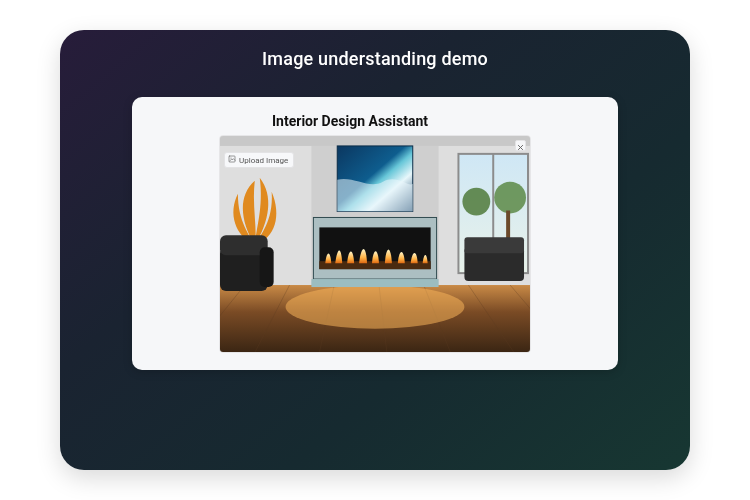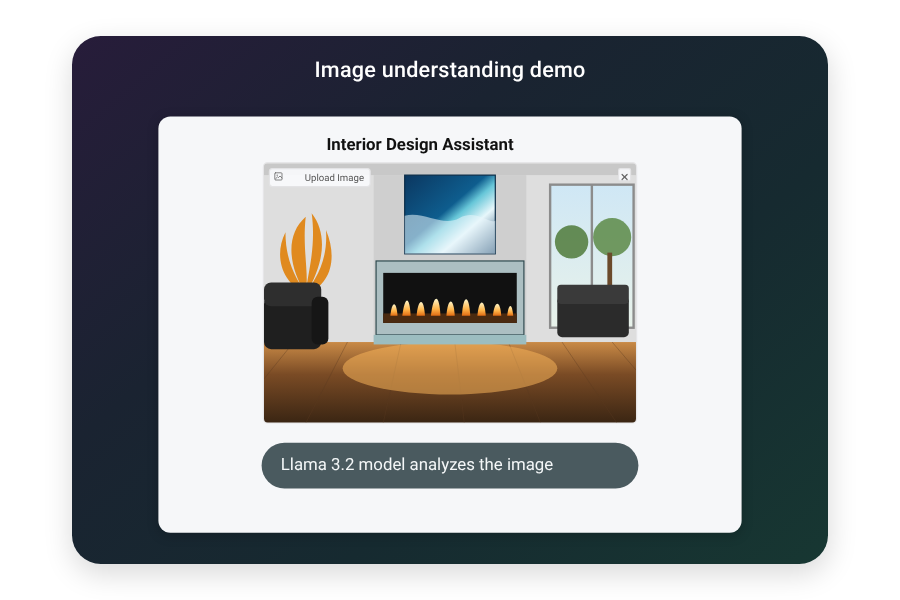--- a/index.html
+++ b/index.html
@@ -11,46 +11,46 @@
     background: linear-gradient(140deg, #271c3a 0%, #1a2331 35%, #162a30 65%, #173732 100%);
     box-shadow: 0 8px 24px rgba(0,0,0,0.15);
     display: flex; flex-direction: column; align-items: center;
     padding-top: 18px;
   }
   .outer-title {
     color: #ffffff; font-size: 18px; font-weight: 500; letter-spacing: 0.2px;
     margin-bottom: 28px;
   }
   .inner-card {
-    width: 486px; height: 347px;
+    width: 486px; height: 273px;
     background: #f6f7f9;
     border-radius: 10px;
     box-shadow: 0 2px 10px rgba(0,0,0,0.18);
     display: flex; flex-direction: column; align-items: center;
     padding: 16px 16px 14px;
   }
   .app-title {
     font-size: 14px; font-weight: 700; color: #111;
     align-self: center; margin-left: -50px; margin-bottom: 6px;
   }
   .image-frame {
     position: relative;
     width: 312px; height: 218px;
     background: #eee;
     border-radius: 4px;
     overflow: hidden;
     border: 1px solid #e6e6e8;
   }
   .upload-badge {
-    position: absolute; top: 4px; left: 4px;
+    position: absolute; top: 16px; left: 4px;
     background: rgba(248,249,251,0.95);
     border: 1px solid #e3e3e5;
     color: #555; font-size: 8px;
     padding: 2px 5px 2px 3px; border-radius: 3px;
-    display: flex; align-items: center; gap: 18px;
+    display: flex; align-items: center; gap: 3px;
     cursor: pointer;
   }
   .upload-badge svg { width: 8px; height: 8px; }
   .close-badge {
     position: absolute; top: 4px; right: 4px;
     width: 11px; height: 11px; border-radius: 2px;
     background: rgba(248,249,251,0.95);
     border: 1px solid #e3e3e5;
     display: flex; align-items: center; justify-content: center;
     cursor: pointer;
@@ -186,18 +186,15 @@
         <div class="close-badge">
           <span>
             <svg viewBox="0 0 10 10" stroke="#666" stroke-width="1.4" stroke-linecap="round">
               <line x1="2" y1="2" x2="8" y2="8"></line>
               <line x1="8" y1="2" x2="2" y2="8"></line>
             </svg>
           </span>
         </div>
       </div>
 
-      <div class="caption-pill">
-        <span>Llama 3.2 model analyzes the image</span>
-      </div>
     </div>
   </div>
 </div>
 
 </body></html>

